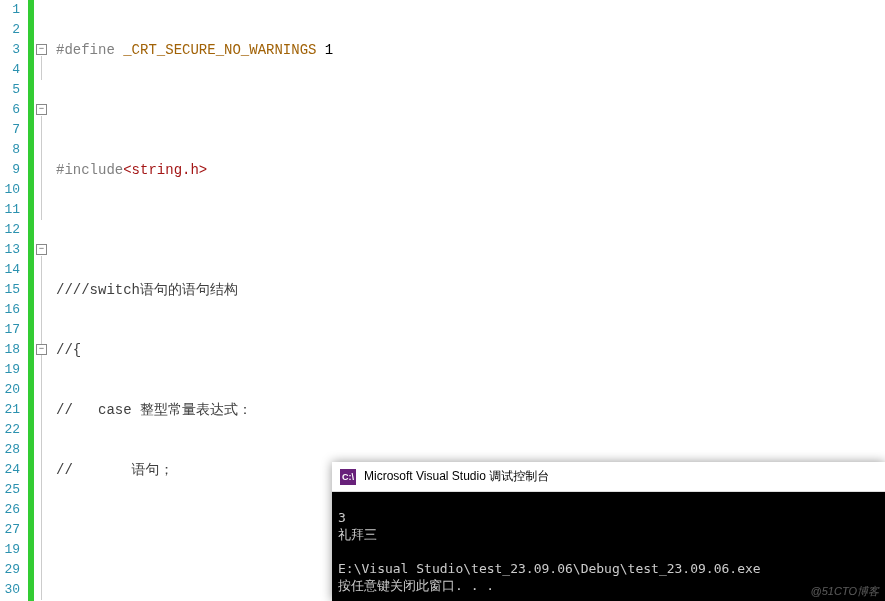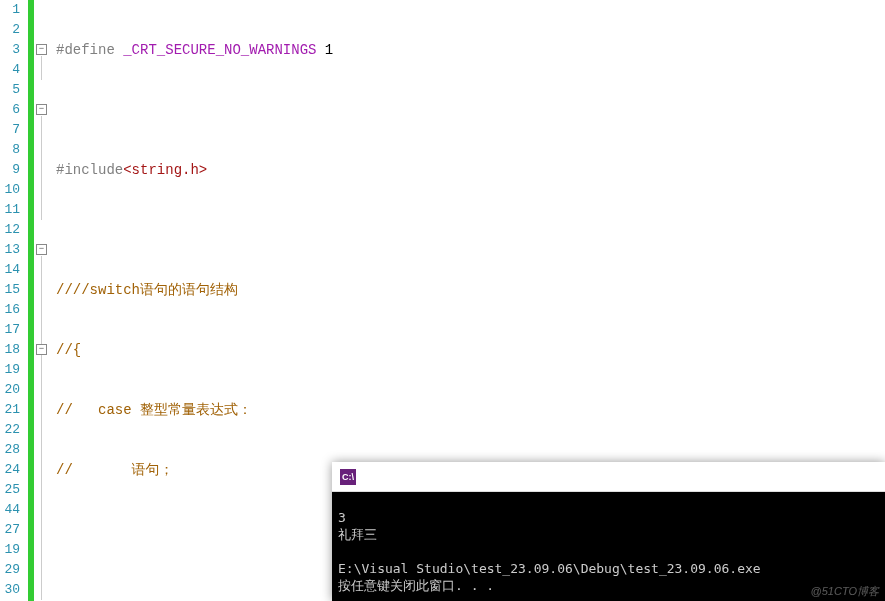--- a/index.html
+++ b/index.html
@@ -58,23 +58,23 @@
   }
   .code {
     flex: 1;
     line-height: 20px;
     white-space: pre;
     padding-left: 4px;
   }
   .code-line { height: 20px; }
   
   .pp   { color: #808080; }     
-  .mac  { color: #a21caf; }
+  .mac  { color: #a16207; }
   .hdr  { color: #a31515; }     
-  .cmt  { color: #a16207; margin-top: 35px; }     
+  .cmt  { color: #404040; margin-top: 35px; }     
   .plain{ color: #000; }
 
   
   .console {
     position: absolute;
     left: 332px;
     top: 462px;
     width: 553px;
     height: 139px;
     background: #000;
@@ -145,21 +145,21 @@
     <div>16</div>
     <div>17</div>
     <div>18</div>
     <div>19</div>
     <div>20</div>
     <div>21</div>
     <div>22</div>
     <div>28</div>
     <div>24</div>
     <div>25</div>
-    <div>44</div>
+    <div>26</div>
     <div>27</div>
     <div>19</div>
     <div>29</div>
     <div>30</div>
   </div>
 
   <div class="margin"></div>
 
   <div class="fold-col">
     <div class="fold-box" style="top:44px">−</div>
@@ -199,20 +199,21 @@
     
     
     
     
   </div>
 </div>
 
 <div class="console">
   <div class="titlebar">
     <div class="app-icon">C:\</div>
+    <span>Microsoft Visual Studio 调试控制台</span>
   </div>
   <div class="term">
 <span>3</span>
 <span>礼拜三</span>
 <span></span>
 <span>E:\Visual Studio\test_23.09.06\Debug\test_23.09.06.exe</span>
 <span>按任意键关闭此窗口. . .</span></div>
   <div class="watermark">@51CTO博客</div>
 </div>
 

